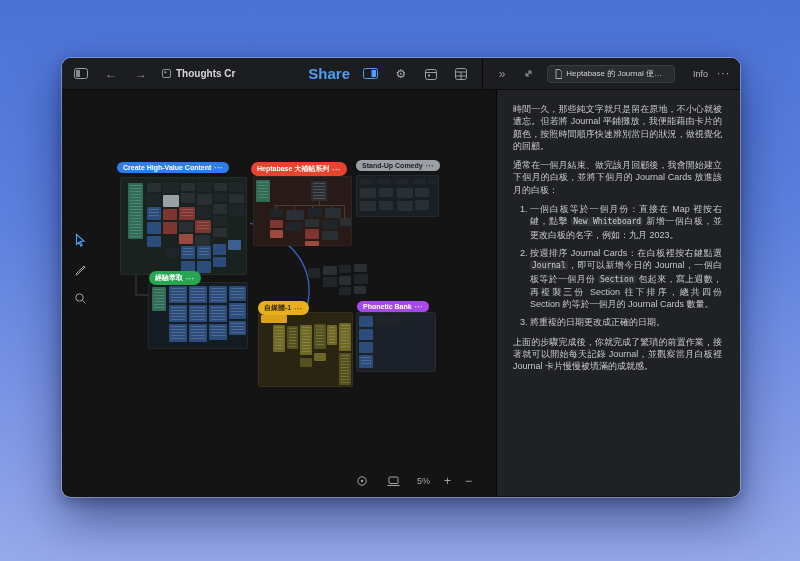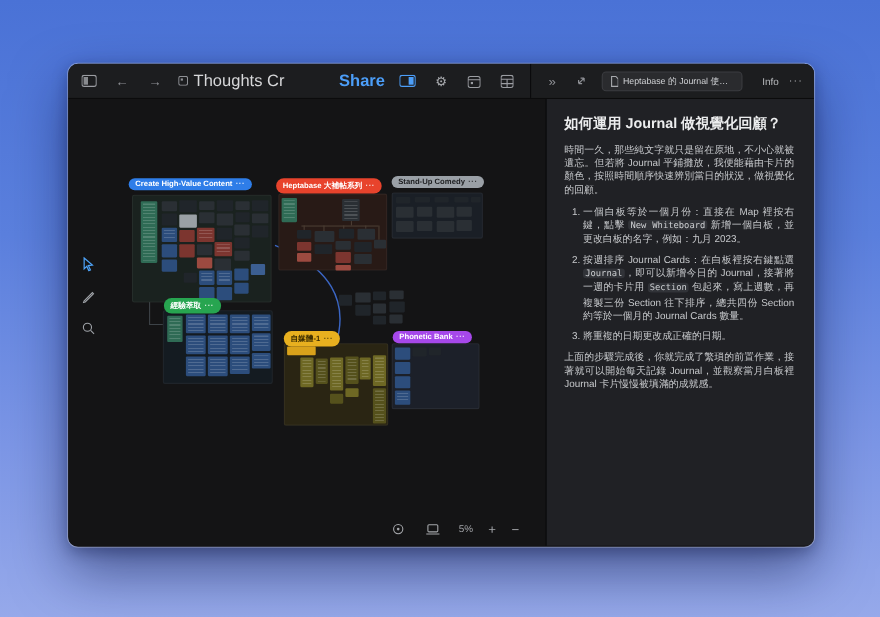--- a/index.html
+++ b/index.html
@@ -15,21 +15,21 @@
     box-shadow:0 0 0 1px rgba(255,255,255,.30), 0 22px 50px rgba(8,16,60,.50), 0 4px 14px rgba(8,16,60,.35);
   }
   
   .titlebar { height:32px; display:flex; background:#1c1d1f; border-bottom:1px solid #0b0b0c; }
   .tb-left { width:435px; display:flex; align-items:center; gap:12px; padding:0 12px 0 10px; border-right:1px solid #070708; }
   .tb-right { flex:1; display:flex; align-items:center; gap:9px; padding:0 10px; background:#1c1d1f; }
   .tb-spacer { flex:1; }
   .icon-btn { display:flex; align-items:center; justify-content:center; width:18px; height:18px; color:#9b9da2; font-size:12px; line-height:1; cursor:pointer; }
   .arrow { font-size:12px; color:#8e9095; }
   .board-title { display:flex; align-items:center; gap:5px; }
-  .board-title span { font-size:15px; font-weight:400; color:#d6d7d9; white-space:nowrap; }
+  .board-title span { font-size:10px; font-weight:700; color:#d6d7d9; white-space:nowrap; }
   .share { font-size:15px; font-weight:700; color:#4c9ef8; cursor:pointer; }
   .gear { font-size:12px; color:#a7a9ad; }
   .chev2 { font-size:12px; color:#8e9095; }
   .tab-pill {
     display:flex; align-items:center; gap:4px; height:18px; max-width:128px;
     background:#2a2b2e; border:1px solid #3b3c40; border-radius:4px; padding:0 7px; cursor:pointer;
   }
   .tab-pill span { font-size:8px; color:#cfd1d4; white-space:nowrap; overflow:hidden; text-overflow:ellipsis; }
   .info { font-size:9px; color:#b9bbbe; cursor:pointer; }
   .dots3 { font-size:10px; color:#b9bbbe; letter-spacing:1px; cursor:pointer; }
@@ -323,24 +323,24 @@
         <div class="card" style="left: 292px; top: 174px; width: 13px; height: 8px; background: rgb(42, 47, 52);"></div>
         <div class="card" style="left: 261px; top: 187px; width: 14px; height: 10px; background: rgb(32, 37, 42);"></div>
         <div class="card" style="left: 277px; top: 186px; width: 12px; height: 9px; background: rgb(42, 47, 52);"></div>
         <div class="card" style="left: 292px; top: 184px; width: 14px; height: 10px; background: rgb(32, 37, 42);"></div>
         <div class="card" style="left: 277px; top: 197px; width: 12px; height: 8px; background: rgb(32, 37, 42);"></div>
         <div class="card" style="left: 292px; top: 196px; width: 12px; height: 8px; background: rgb(42, 47, 52);"></div>
       </div>
 
     <div class="panel">
       <div class="doc">
-        <h1>如何運用 Journal 做視覺化回顧？</h1>
         <p>時間一久，那些純文字就只是留在原地，不小心就被遺忘。但若將 Journal 平鋪攤放，我便能藉由卡片的顏色，按照時間順序快速辨別當日的狀況，做視覺化的回顧。</p>
+        <p>通常在一個月結束、做完該月回顧後，我會開始建立下個月的白板，並將下個月的 Journal Cards 放進該月的白板：</p>
         <ol>
             <li><span>一個白板等於一個月份：直接在 Map 裡按右鍵，點擊 </span><code>New Whiteboard</code><span> 新增一個白板，並更改白板的名字，例如：九月 2023。</span></li>
-            <li><span>按週排序 Journal Cards：在白板裡按右鍵點選 </span><code>Journal</code><span>，即可以新增今日的 Journal，接著將一週的卡片用 </span><code>Section</code><span> 包起來，寫上週數，再複製三份 Section 往下排序，總共四份 Section 約等於一個月的 Journal Cards 數量。</span></li>
+            <li><span>按週排序 Journal Cards：在白板裡按右鍵點選 </span><code>Journal</code><span>，即可以新增今日的 Journal，一個白板等於一個月份 </span><code>Section</code><span> 包起來，寫上週數，再複製三份 Section 往下排序，總共四份 Section 約等於一個月的 Journal Cards 數量。</span></li>
             <li><span>將重複的日期更改成正確的日期。</span></li>
           </ol>
         <p>上面的步驟完成後，你就完成了繁瑣的前置作業，接著就可以開始每天記錄 Journal，並觀察當月白板裡 Journal 卡片慢慢被填滿的成就感。</p>
       </div>
     </div>
   </div>
 </div>
 
 </body></html>

